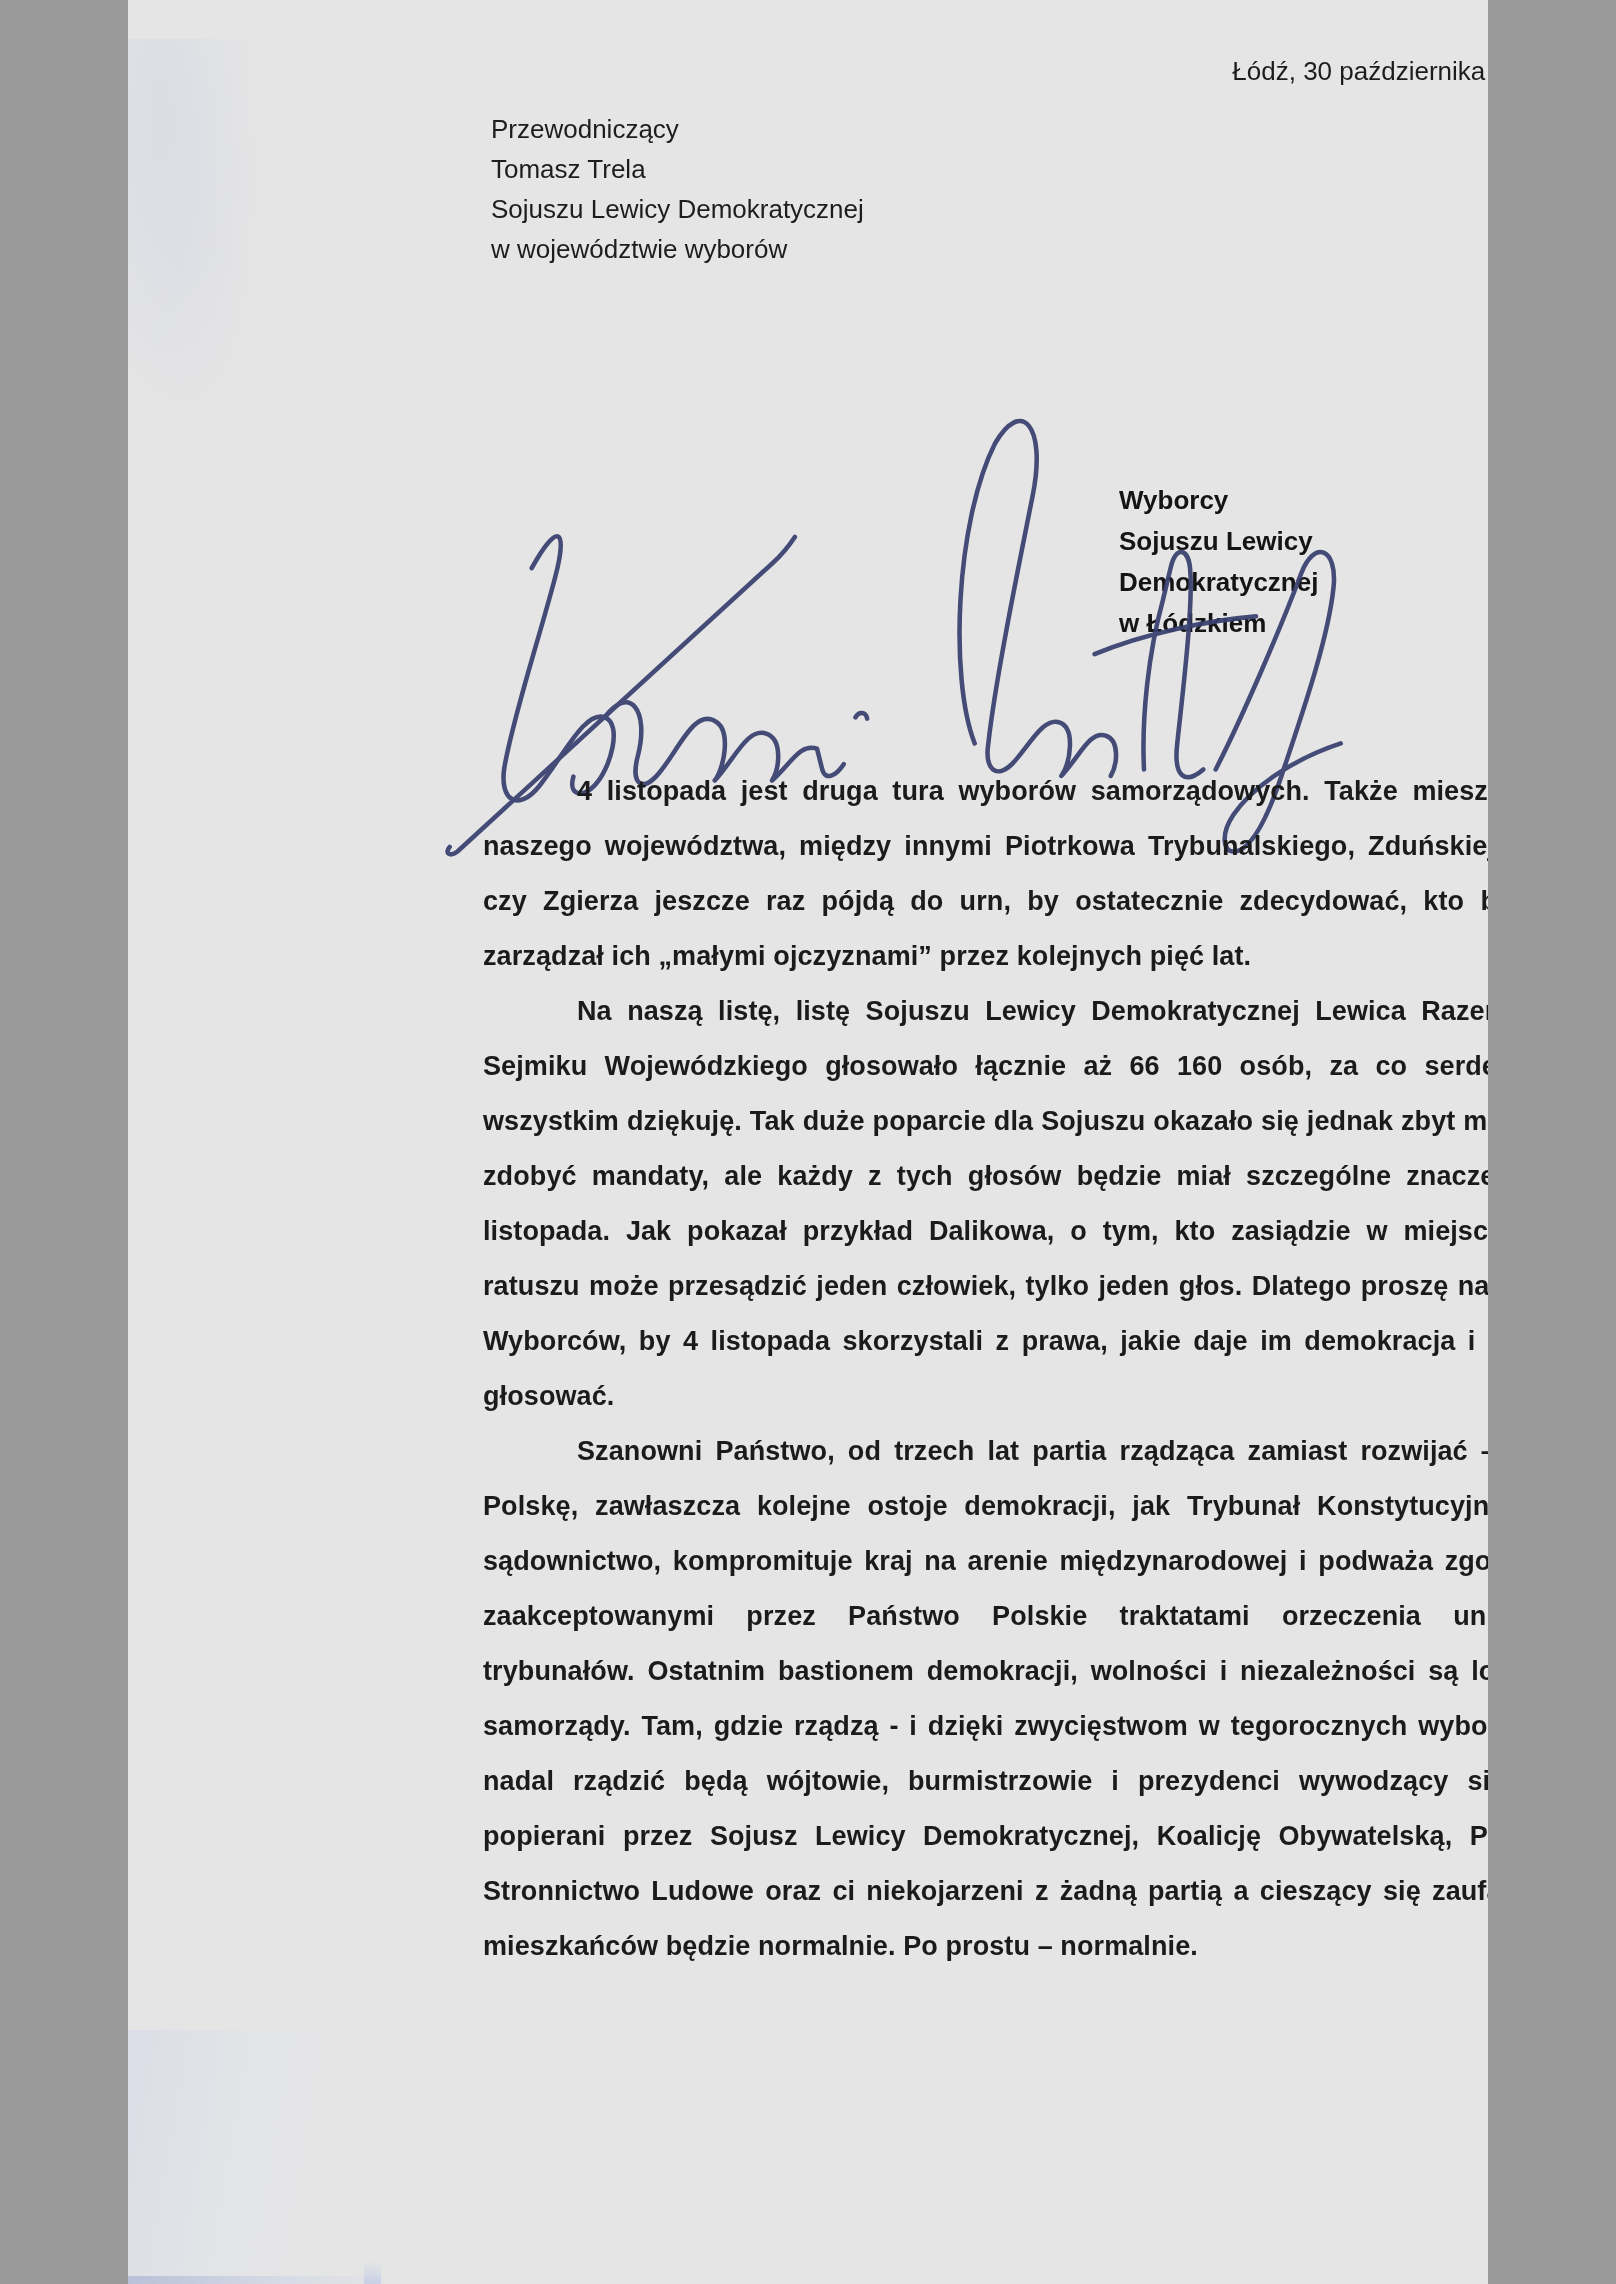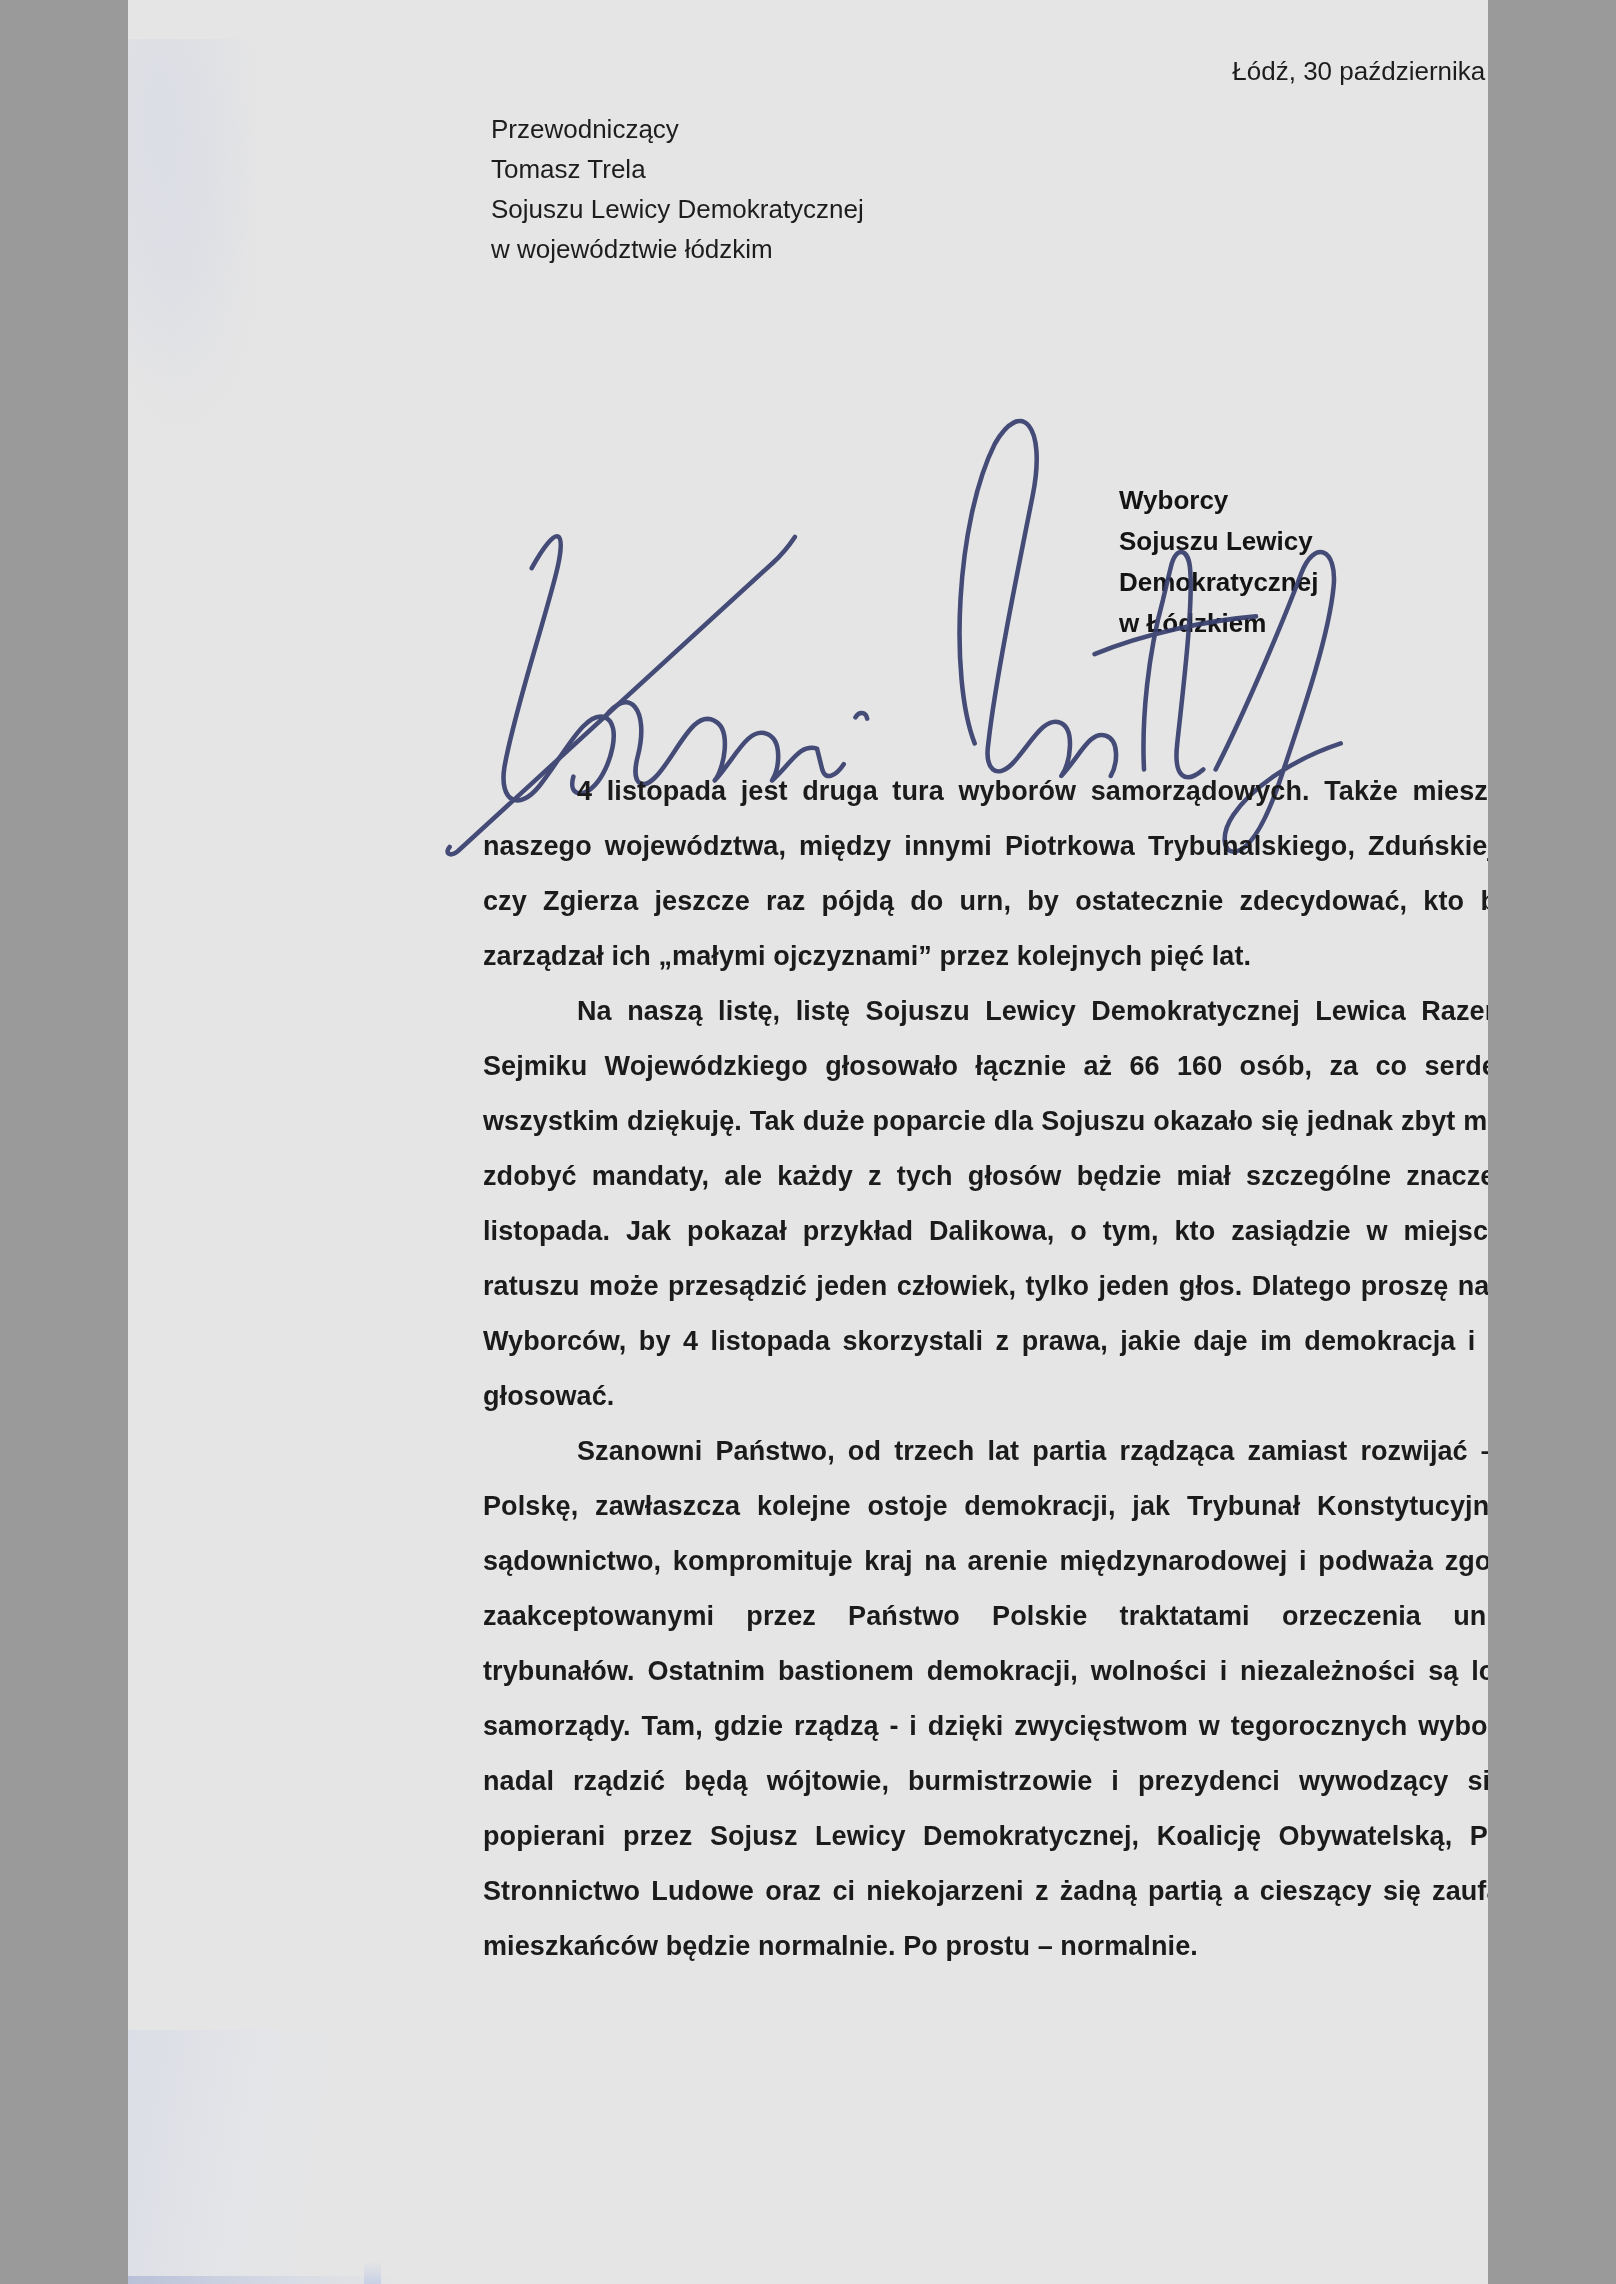--- a/index.html
+++ b/index.html
@@ -74,21 +74,21 @@
   <div class="artifact streak-bottom-blue"></div>
   <div class="artifact edge-right-soft"></div>
   <div class="artifact edge-right-line"></div>
 
   <div class="date-line">Łódź, 30 października 2018 r.</div>
 
   <div class="sender-block">
     <div>Przewodniczący</div>
     <div>Tomasz Trela</div>
     <div>Sojuszu Lewicy Demokratycznej</div>
-    <div>w województwie łódzkim</div>
+    <div>w województwie wyborów</div>
   </div>
 
   <div class="addressee-block">
     <div>Wyborcy</div>
     <div>Sojuszu Lewicy Demokratycznej</div>
     <div>w Łódzkiem</div>
   </div>
 
   <svg class="signature" viewBox="0 0 1440 700" fill="none" xmlns="http://www.w3.org/2000/svg">
     <g stroke="#39406f" stroke-width="7" stroke-linecap="round" stroke-linejoin="round" opacity="0.93">

